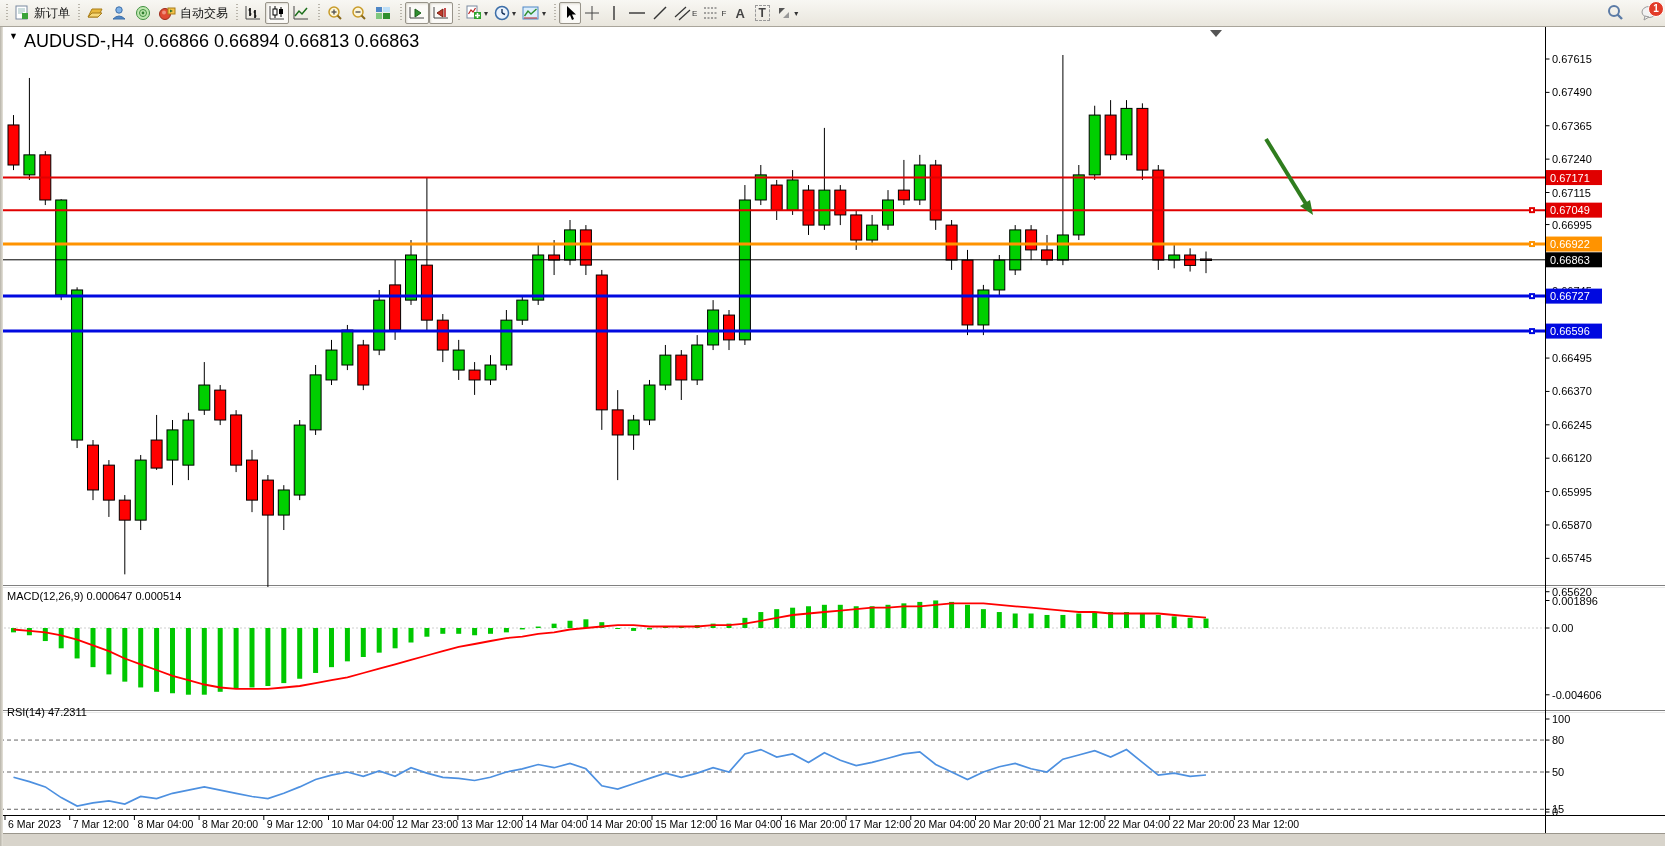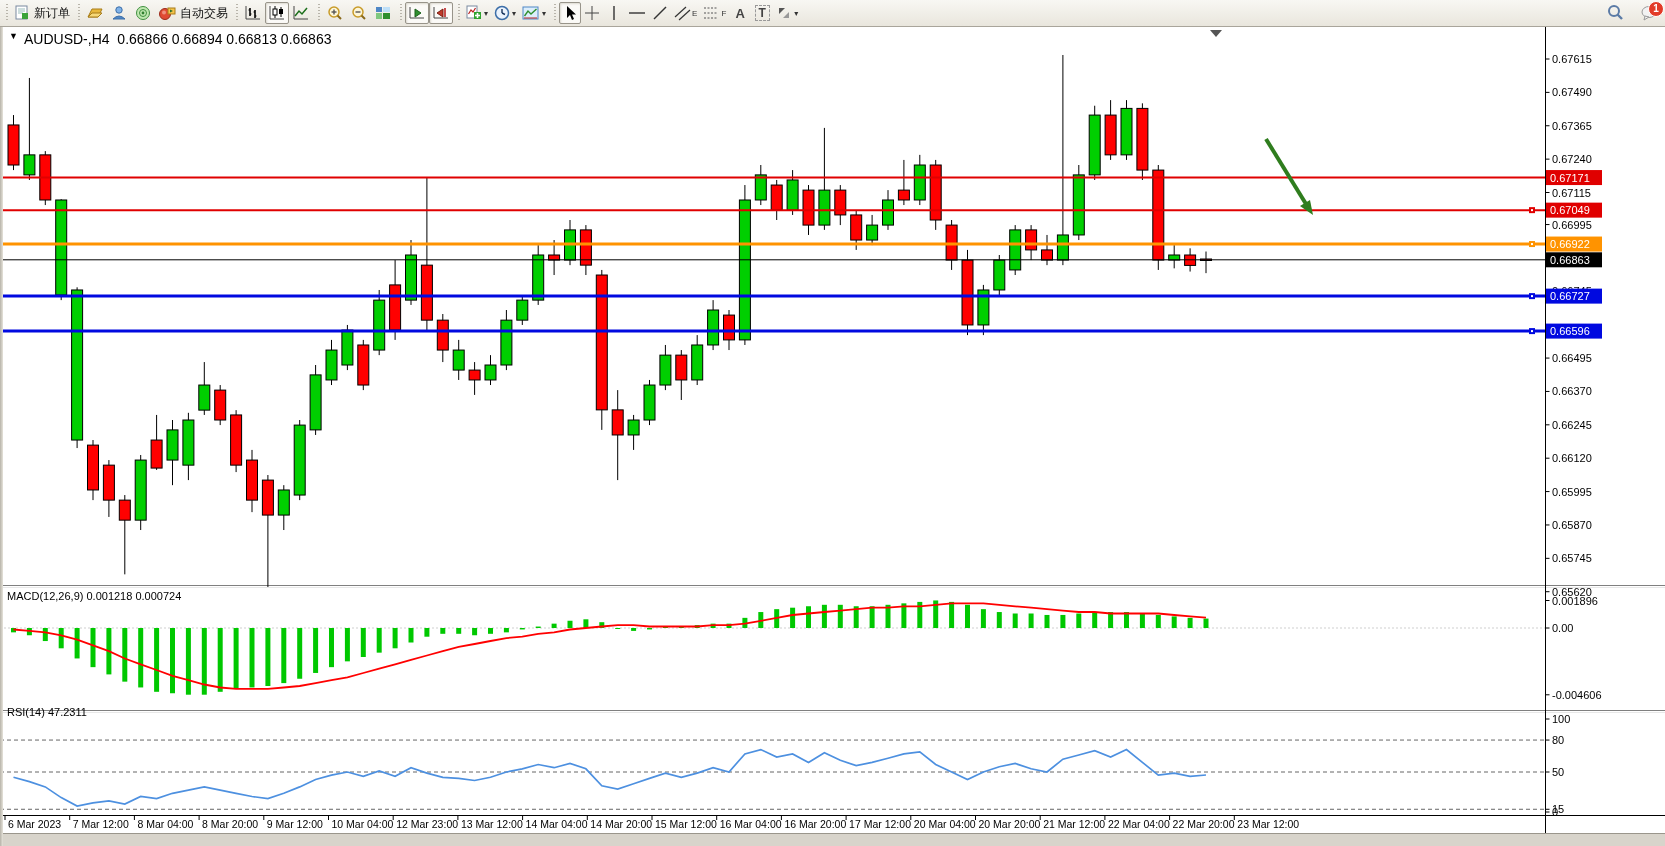--- a/index.html
+++ b/index.html
@@ -20,21 +20,21 @@
   .dd{font-size:8px;color:#333;margin-left:2px;}
   .tf{font-size:11px;color:#222;padding:0 5px;height:20px;display:flex;align-items:center;
       border:1px solid transparent;margin:0 1px;}
   .tf.on{border-color:#98948a;background:#fbfaf7;}
   .right{position:absolute;right:6px;top:2px;display:flex;align-items:center;gap:10px;}
   .badge{position:relative;width:20px;height:20px;}
   .badge b{position:absolute;top:-3px;right:-6px;background:#e23b28;color:#fff;
       border-radius:50%;font-size:10px;width:14px;height:14px;line-height:14px;
       text-align:center;font-weight:bold;border:1px solid #fff;}
   
-  .ovl{position:absolute;z-index:3;font-size:14px;color:#000;white-space:nowrap;}
+  .ovl{position:absolute;z-index:3;font-size:18px;color:#000;white-space:nowrap;}
   .small{font-size:11px;}
   .winedge{position:absolute;left:0;top:27px;width:3px;height:819px;
       background:linear-gradient(90deg,#b7b3a9,#e6e3da);z-index:4;}
   .bottomstrip{position:absolute;left:0;top:833px;width:1665px;height:13px;
       background:#d8d4cb;border-top:1px solid #9a968c;z-index:2;}
 </style>
 </head>
 <body>
 
 <div class="tb">
@@ -614,14 +614,14 @@
     <line x1="1266" y1="139" x2="1306" y2="204" stroke="#2f7d1e" stroke-width="4"></line>
     <polygon points="1313,215 1300,206 1310,200" fill="#2f7d1e"></polygon>
     <polygon points="1210,30 1222,30 1216,37" fill="#555"></polygon>
   </svg>
 
 <span class="ovl" style="left:9px;top:31px;font-size:9px">▼</span>
 <span class="ovl" style="left:24px;top:31px">
   <span>AUDUSD-,H4</span>&nbsp;
   <span>0.66866 0.66894 0.66813 0.66863</span>
 </span>
-<span class="ovl small" style="left:7px;top:590px" actable="false">MACD(12,26,9) 0.001218 0.000724</span>
+<span class="ovl small" style="left:7px;top:590px" actable="false">MACD(12,26,9) 0.000647 0.000514</span>
 <span class="ovl small" style="left:7px;top:706px">RSI(14) 47.2311</span>
 
 </body></html>

